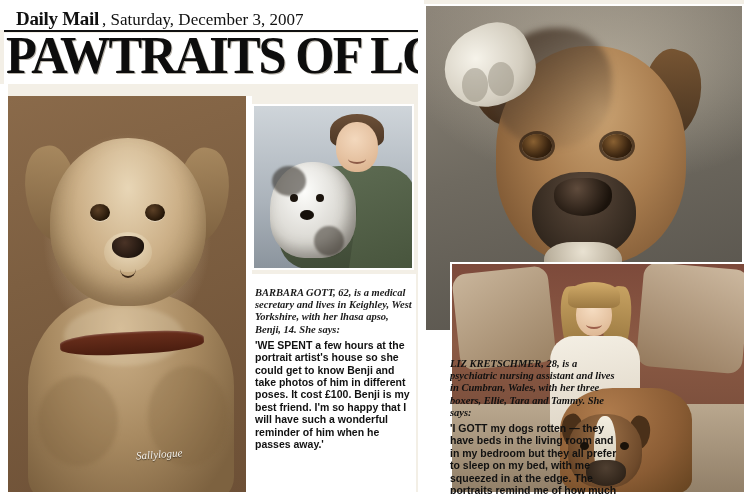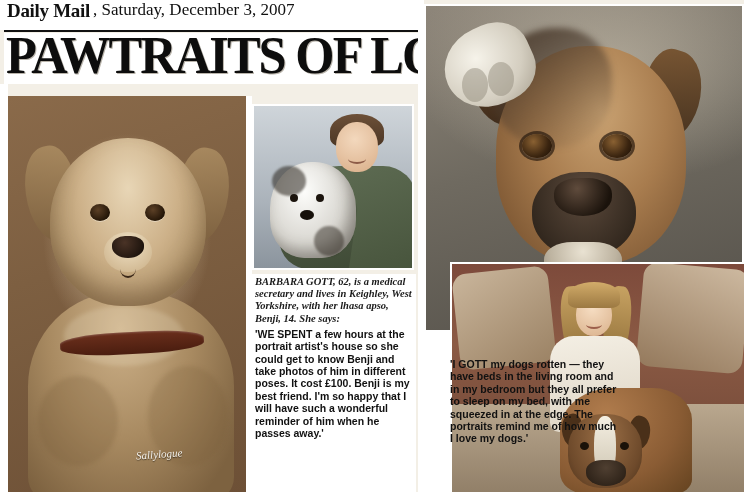--- a/index.html
+++ b/index.html
@@ -19,22 +19,22 @@
   }
 
   
   .masthead {
     position: absolute;
     left: 0; top: 0;
     width: 420px;
     height: 30px;
     background: #ffffff;
     display: flex;
-    align-items: flex-start;
-    padding-left: 7px;
+    align-items: flex-end;
+    padding-left: 16px;
     box-sizing: border-box;
     overflow: hidden;
   }
   .masthead .brand {
     font-family: "Liberation Serif", serif;
     font-weight: bold;
     font-size: 19px;
     color: #111;
     letter-spacing: -0.3px;
     white-space: nowrap;
@@ -455,21 +455,21 @@
     position: absolute; left: 176px; top: 152px;
     width: 22px; height: 34px; border-radius: 40% 60% 50% 50%;
     background: #4a3019; transform: rotate(14deg);
   }
 
   
   .caption {
     position: absolute;
     box-sizing: border-box;
     background: #ffffff;
-    padding: 2px 3px 0 3px;
+    padding: 13px 3px 0 3px;
     overflow: hidden;
   }
   .caption .intro {
     font-family: "Liberation Serif", serif;
     font-style: italic;
     font-weight: bold;
     font-size: 10.5px;
     line-height: 12.2px;
     color: #1a1a1a;
     margin: 0 0 3px 0;
@@ -607,16 +607,17 @@
   <div class="paper-edge" id="edge-liz-gap"></div>
   <div class="paper-edge" id="edge-bottom"></div>
   <div class="paper-edge" id="edge-right"></div>
 
   <div class="caption" id="caption-barbara">
     <p class="intro">BARBARA GOTT, 62, is a medical secretary and lives in Keighley, West Yorkshire, with her lhasa apso, Benji, 14. She says:</p>
     <p class="quote"><span class="lead">'WE SPENT</span><span> a few hours at the portrait artist's house so she could get to know Benji and take photos of him in different poses. It cost £100. Benji is my best friend. I'm so happy that I will have such a wonderful reminder of him when he passes away.'</span></p>
   </div>
 
   <div class="caption" id="caption-liz">
+    <p class="intro">LIZ KRETSCHMER, 28, is a psychiatric nursing assistant and lives in Cumbran, Wales, with her three boxers, Ellie, Tara and Tammy. She says:</p>
     <p class="quote"><span class="lead">'I GOTT</span><span> my dogs rotten — they have beds in the living room and in my bedroom but they all prefer to sleep on my bed, with me squeezed in at the edge. The portraits remind me of how much I love my dogs.'</span></p>
   </div>
 
 </div>
 
 </body></html>

